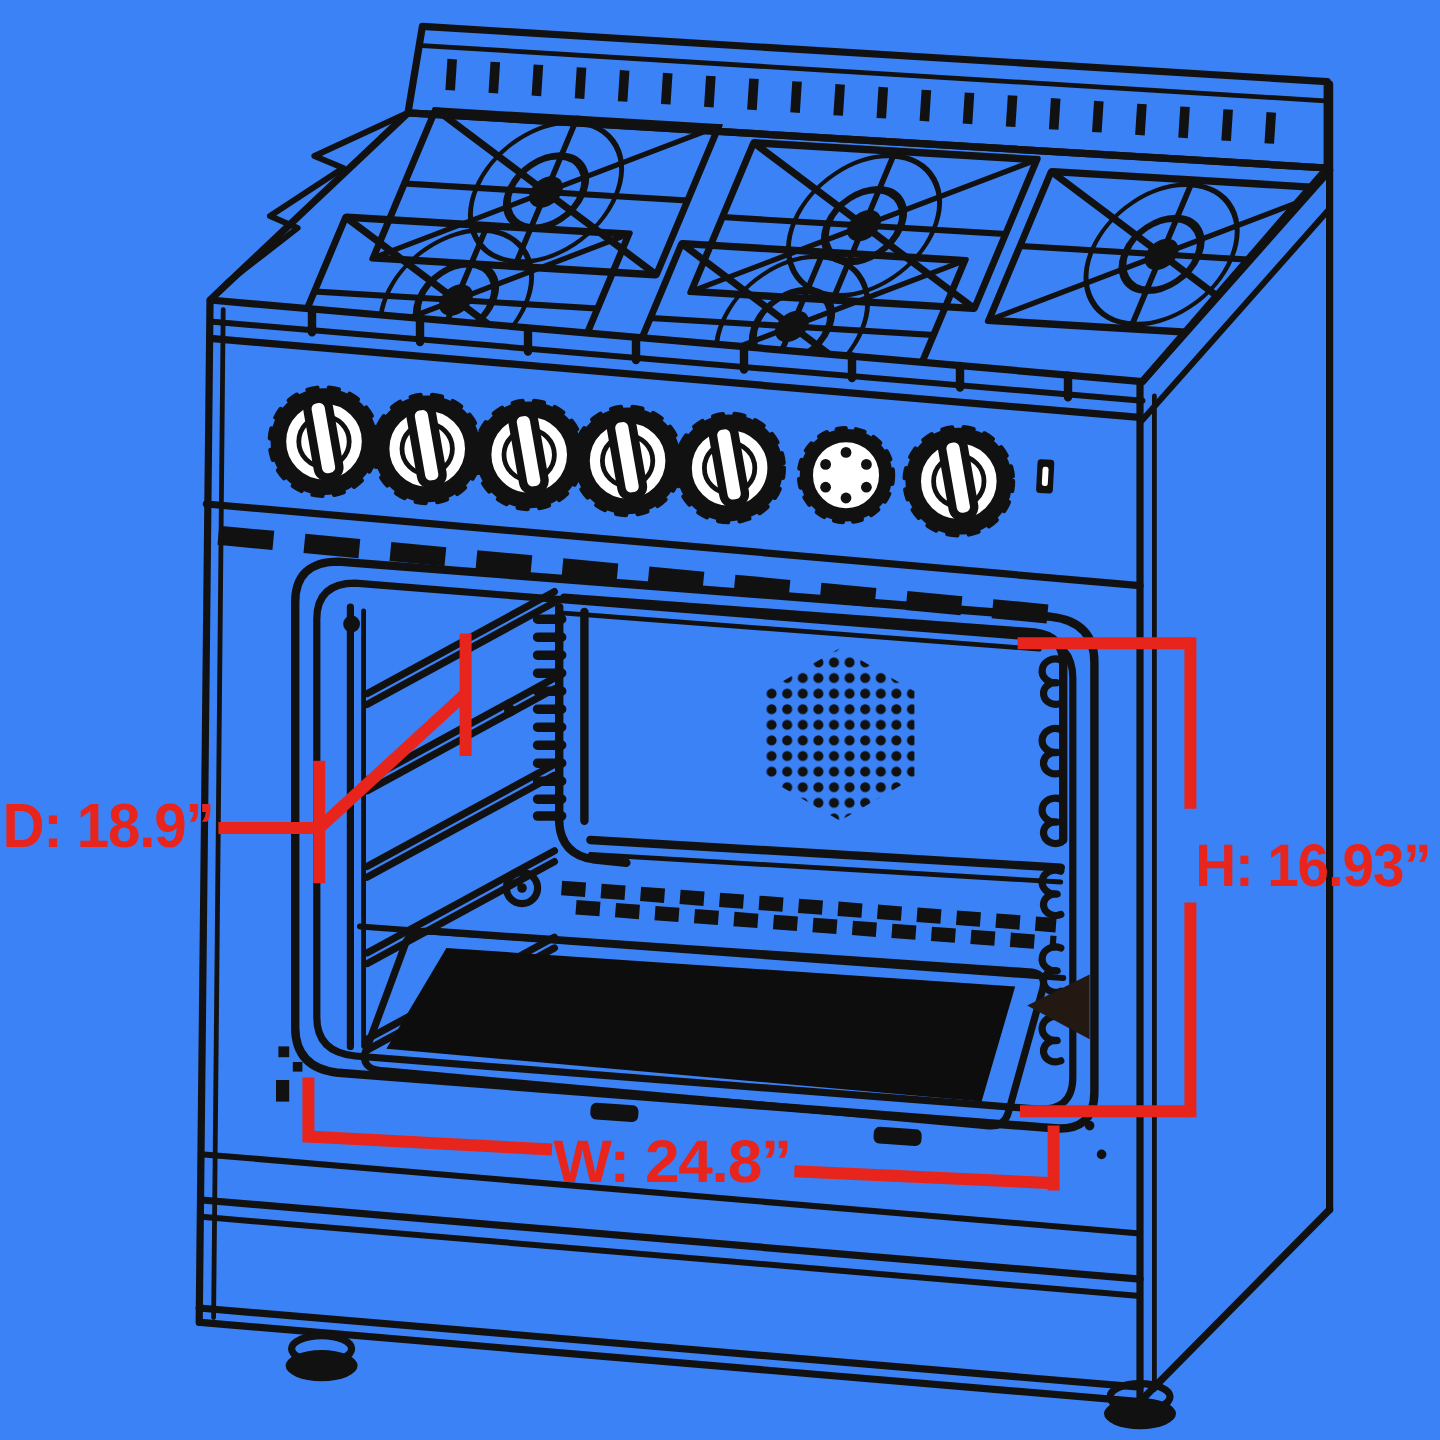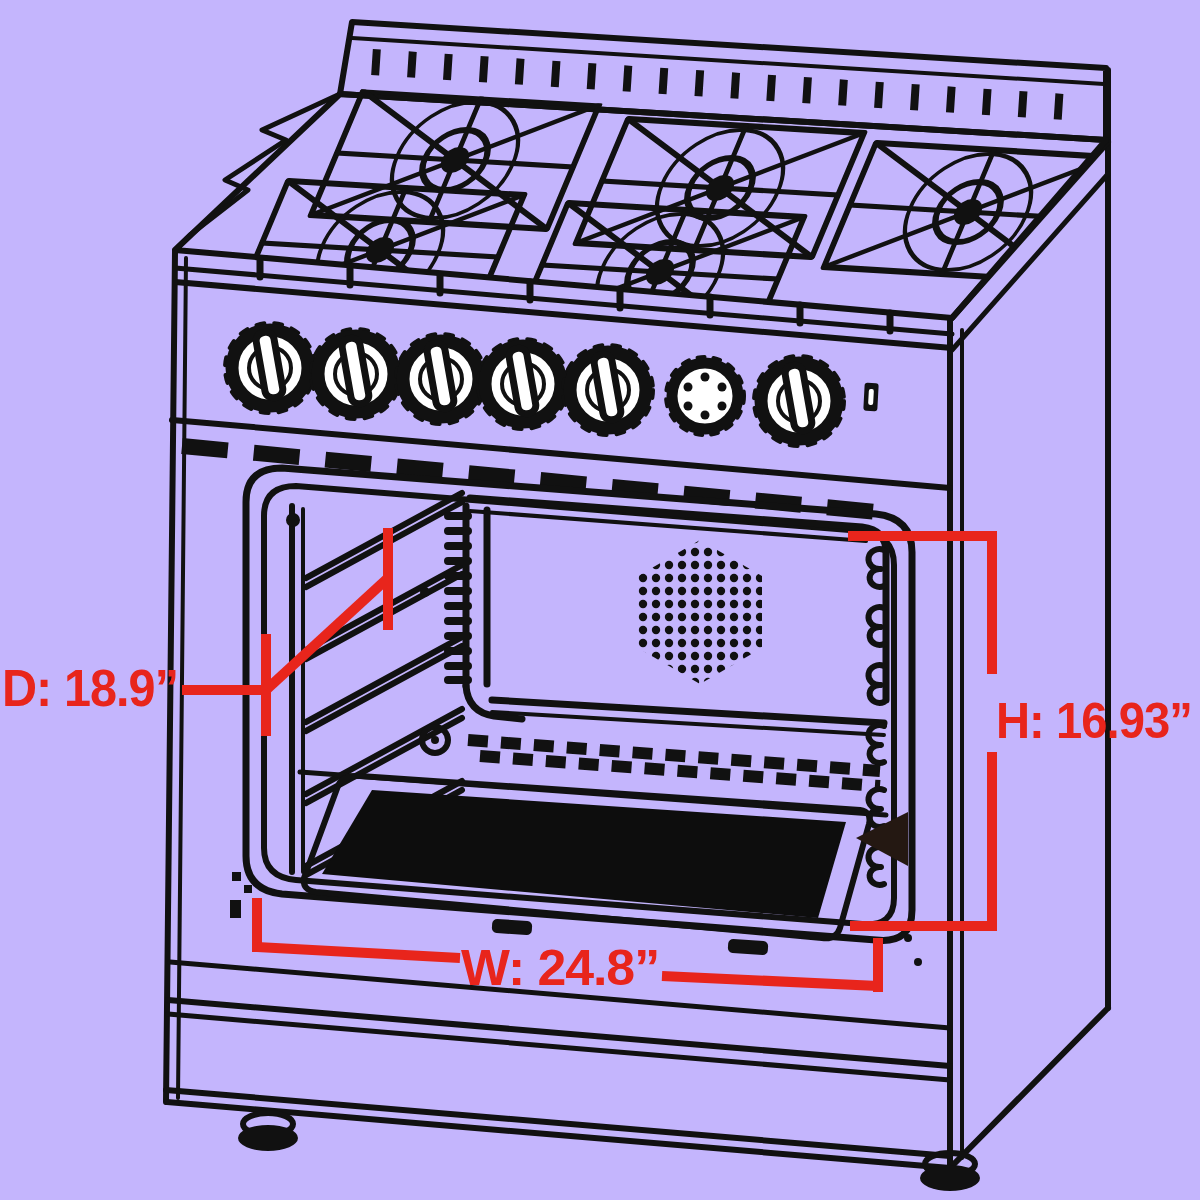--- a/index.html
+++ b/index.html
@@ -1,16 +1,16 @@
 <!DOCTYPE html>
 <html><head>
 <meta charset="utf-8">
 <style>
   html,body{margin:0;padding:0;background:#ffffff;}
-  .stage{position:relative;width:1200px;height:1200px;background:#c4b5fd;overflow:hidden;
+  .stage{position:relative;width:1200px;height:1200px;background:#3b82f6;overflow:hidden;
          font-family:"Liberation Sans",sans-serif;}
   svg{position:absolute;left:0;top:0;}
   .ink{stroke:#111111;fill:none;stroke-linecap:round;stroke-linejoin:round;}
   .fill-ink{fill:#111111;stroke:none;}
   .dim-line{stroke:#e8251c;fill:none;stroke-linecap:butt;}
   .dim-text{fill:#e8251c;font-weight:bold;letter-spacing:-1px;}
 </style>
 </head>
 <body>
 

